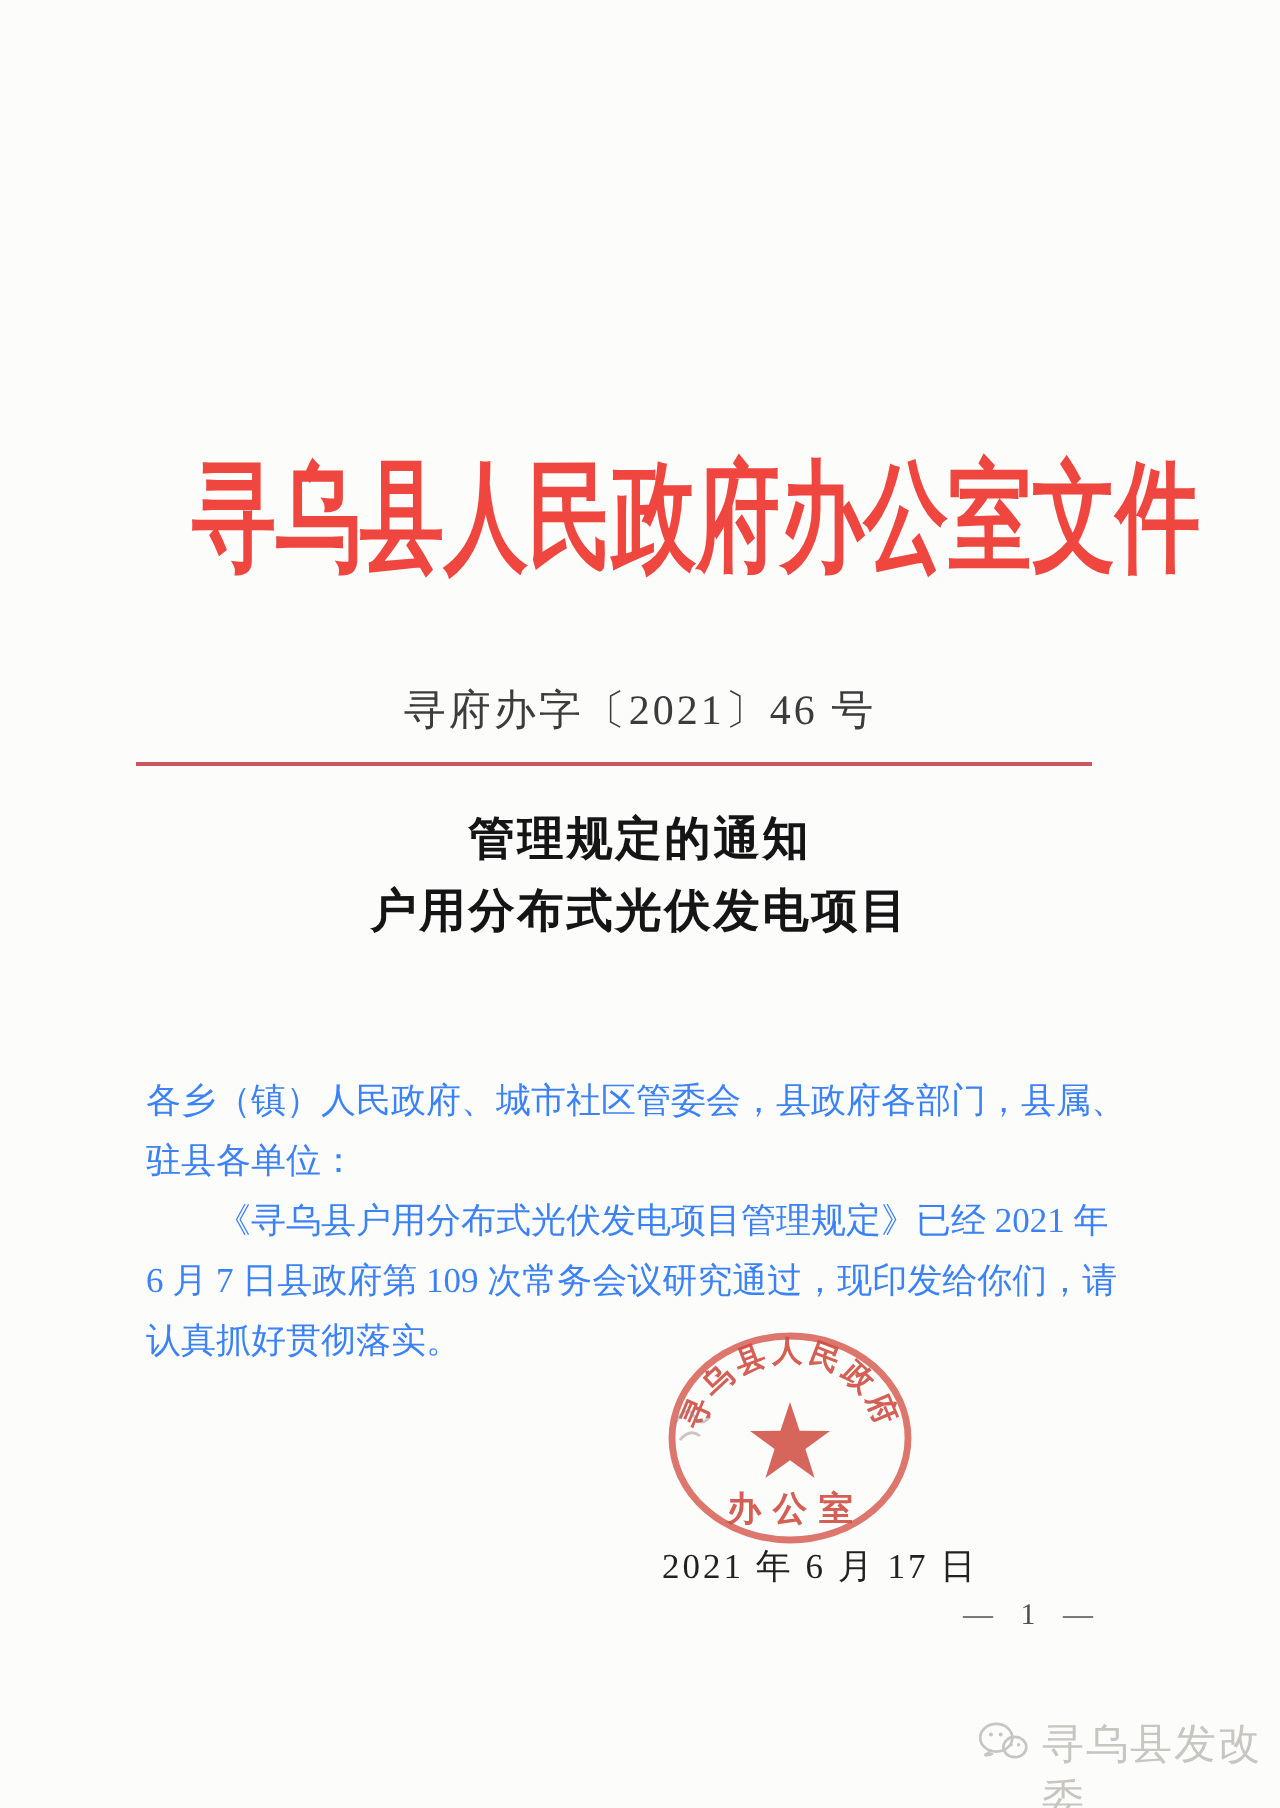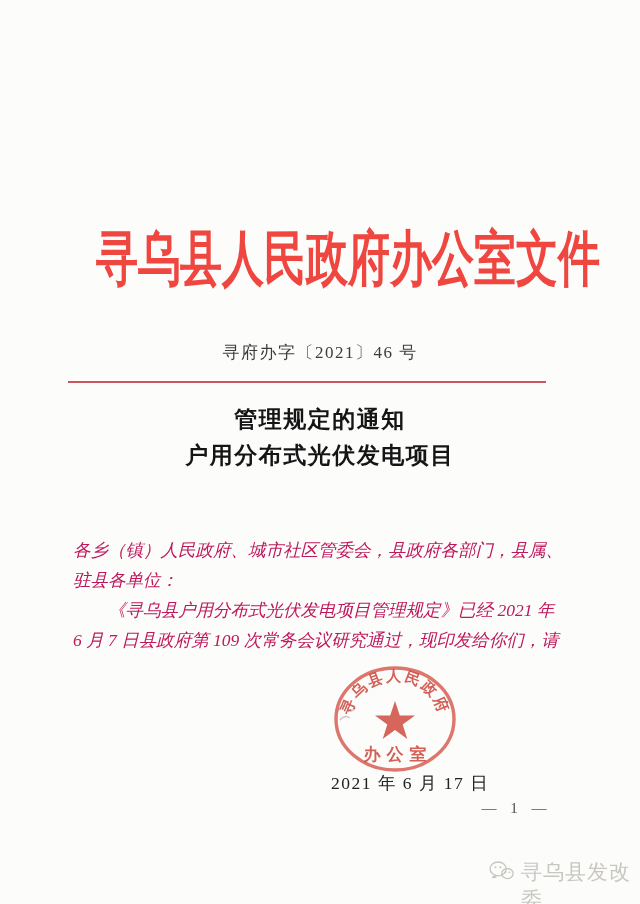--- a/index.html
+++ b/index.html
@@ -11,34 +11,34 @@
   
   .doc-header {
     position:absolute; top:226px; left:0; width:640px;
     text-align:center; white-space:nowrap;
     font-size:60px; line-height:66px; font-weight:bold;
     color:#ef4740;
     transform:scaleX(0.70); transform-origin:50% 50%;
   }
   .doc-number {
     position:absolute; top:341px; left:0; width:640px;
-    text-align:center; font-size:17px; letter-spacing:1.5px; color:#3c3c3c;
+    text-align:center; font-size:21px; letter-spacing:1.5px; color:#3c3c3c;
   }
   .red-rule {
     position:absolute; top:381px; left:68px; width:478px; height:2px;
     background:#cd5560;
   }
   .doc-title {
     position:absolute; top:402px; left:0; width:640px;
     text-align:center; font-size:23px; line-height:36px; font-weight:bold;
     letter-spacing:1.5px; color:#151515;
   }
   .doc-body {
     position:absolute; top:535px; left:73px; width:502px;
-    font-size:17.5px; line-height:30px; color:#be185d;font-style:italic;
+    font-size:17.5px; line-height:30px; color:#3b82f6;
   }
   .doc-body .indent { text-indent:2em; }
   .seal { position:absolute; left:331px; top:663px; width:128px; height:114px; }
   .seal .ring { fill:none; stroke:#d5584c; stroke-width:3.4; opacity:0.82; }
   .seal text { fill:#cf4a3f; opacity:0.88; font-family:"Liberation Serif",serif; }
   .seal .arc-text { font-size:15px; letter-spacing:2.5px; font-weight:bold; }
   .seal .office-text { font-size:17px; letter-spacing:6px; font-weight:bold; }
   .seal .star { fill:#cf4a3f; opacity:0.85; }
   .seal .scrawl { fill:none; stroke:#9a8080; stroke-width:1.4; opacity:0.45; }
   .doc-date {
@@ -75,20 +75,21 @@
   <div class="doc-title">
     <div>管理规定的通知</div>
     <div>户用分布式光伏发电项目</div>
   </div>
 
   <div class="doc-body">
     <div class="line">各乡（镇）人民政府、城市社区管委会，县政府各部门，县属、</div>
     <div class="line">驻县各单位：</div>
     <div class="line indent">《寻乌县户用分布式光伏发电项目管理规定》已经 2021 年</div>
     <div class="line">6 月 7 日县政府第 109 次常务会议研究通过，现印发给你们，请</div>
+    <div class="line">认真抓好贯彻落实。</div>
   </div>
 
   <svg class="seal" viewBox="0 0 128 114" aria-hidden="true">
     <ellipse class="ring" cx="64" cy="56" rx="59" ry="51"></ellipse>
     <path id="sealArc" d="M21,72 A45,42 0 1 1 107,72" fill="none"></path>
     <text class="arc-text" text-anchor="middle">
       <textPath href="#sealArc" startOffset="50%">寻乌县人民政府</textPath>
     </text>
     <path class="star" transform="translate(64,59)" d="M0,-21 L4.8,-6.6 L20,-6.5 L7.7,2.5 L12.3,17 L0,8.1 L-12.3,17 L-7.7,2.5 L-20,-6.5 L-4.8,-6.6 Z"></path>
     <text class="office-text" x="67" y="97" text-anchor="middle">办公室</text>

